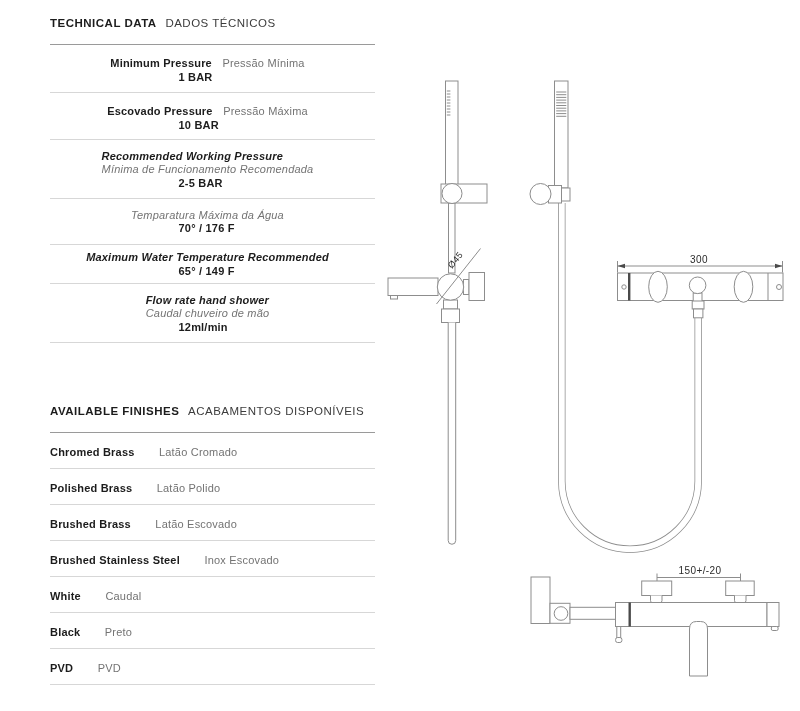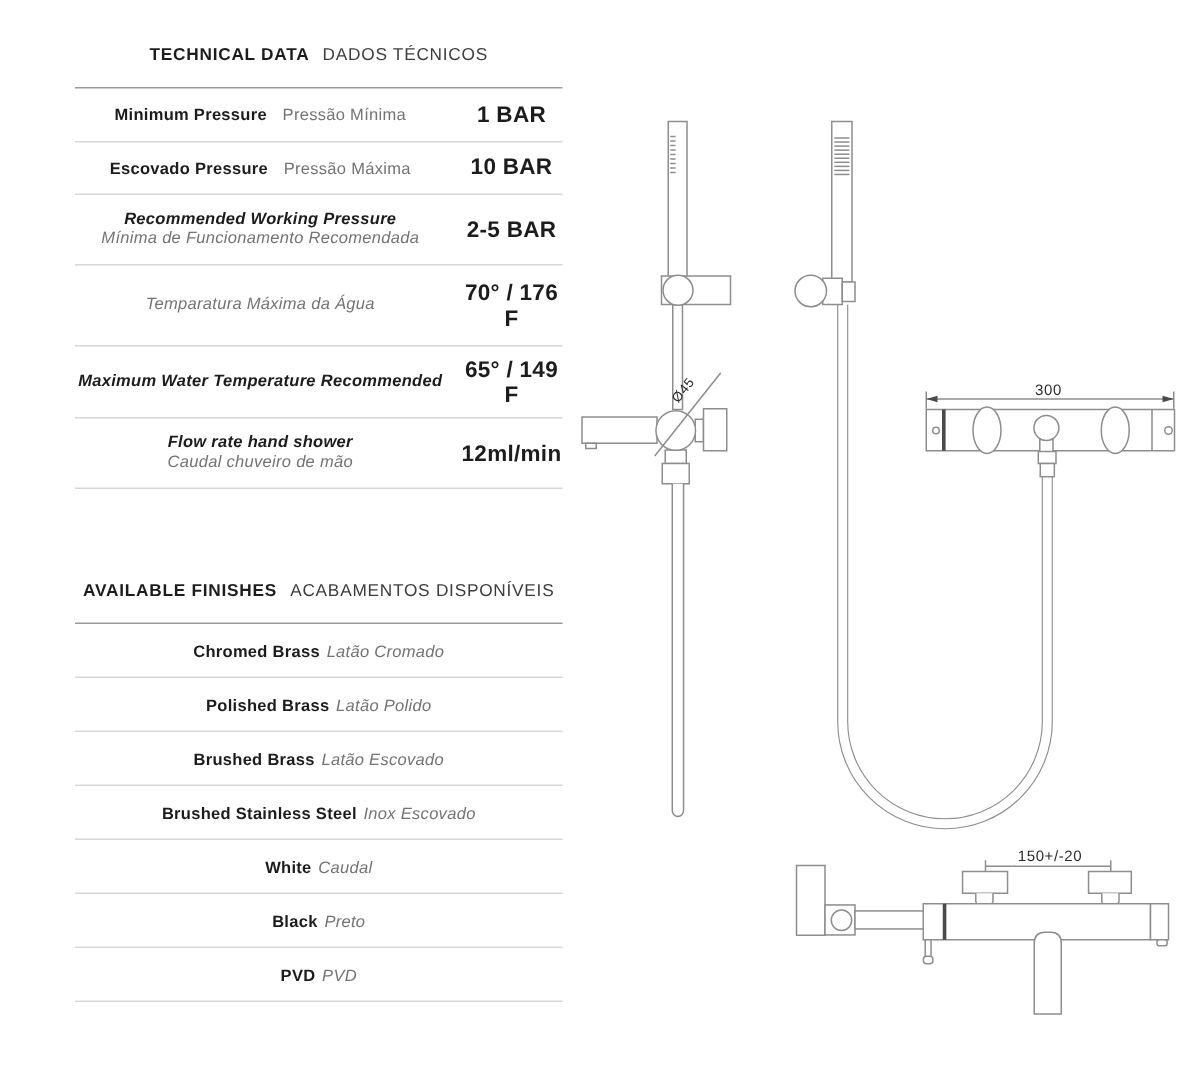--- a/index.html
+++ b/index.html
@@ -1,37 +1,37 @@
 <!DOCTYPE html>
 <html><head>
 <meta charset="utf-8">
 <style>
   html,body{margin:0;padding:0;background:#ffffff;}
   body{width:800px;height:711px;position:relative;overflow:hidden;
        font-family:"Liberation Sans", sans-serif;-webkit-font-smoothing:antialiased;}
 
   
-  .panel{position:absolute;left:50px;top:30px;width:325px;text-align:center;}
+  .panel{position:absolute;left:50px;top:16px;width:325px;}
   .sec-title{font-size:11.5px;line-height:14px;letter-spacing:.5px;white-space:nowrap;}
   .sec-title .t-en{font-weight:bold;color:#1c1c1c;}
   .sec-title .t-pt{font-weight:normal;color:#3c3c3c;margin-left:5px;}
   .head-rule{border:none;border-top:1px solid #9a9a9a;margin:14px 0 0 0;}
-  .trow{display:flex;align-items:center;border-bottom:1px solid #d7d7d7;}
+  .trow{display:flex;align-items:center;border-bottom:1px solid #d7d7d7;flex-direction:column;}
   .trow .label{flex:1;padding-right:10px;}
-  .trow .value{width:68px;font-size:15px;font-weight:bold;color:#1c1c1c;letter-spacing:.2px;}
+  .trow .value{width:68px;font-size:11px;font-weight:bold;color:#1c1c1c;letter-spacing:.2px;}
   .en{font-weight:bold;font-size:11px;color:#1c1c1c;letter-spacing:.2px;line-height:13.5px;}
   .pt{font-weight:normal;font-size:11px;color:#737373;letter-spacing:.2px;line-height:13.5px;}
   .single{padding:8.25px 0;}
   .single .pt{margin-left:6px;}
   .stacked{padding:9.5px 0;}
   .stacked.compact{padding:6.5px 0;}
   .stacked .en,.stacked .pt{display:block;font-style:italic;}
   .finishes{margin-top:61px;}
   .frow{padding:8.5px 0;border-bottom:1px solid #d7d7d7;}
-  .frow .pt{margin-left:0;font-style:italic;}
+  .frow .pt{margin-left:20px;}
 
   
   svg{position:absolute;left:0;top:0;}
   .draw{stroke-width:1;}
   .fw{fill:#ffffff;}
   .fn{fill:none;}
   .hoseband{stroke-width:7.4;fill:none;}
   .hoseerase{stroke:#ffffff;stroke-width:5.9;fill:none;}
   .dark{stroke:#4a4a4a;stroke-width:2.4;}
   .dimtext{font-family:"Liberation Sans",sans-serif;font-size:10px;letter-spacing:.4px;stroke:none;}

